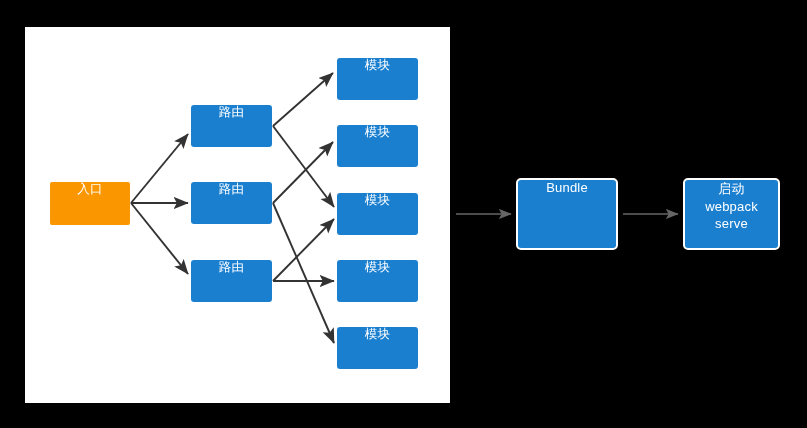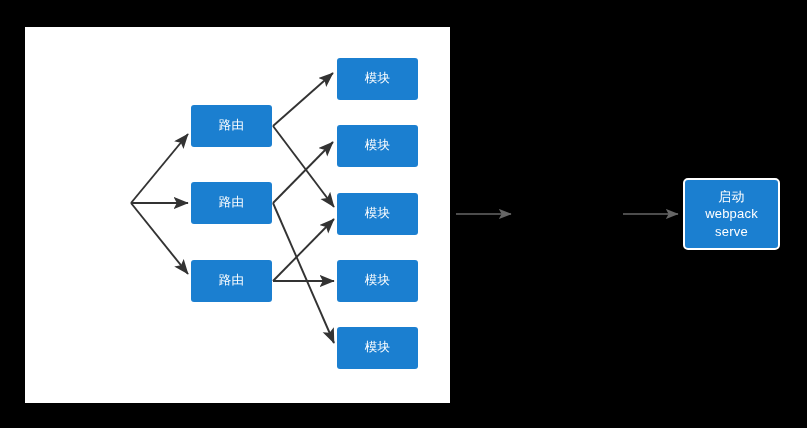--- a/index.html
+++ b/index.html
@@ -30,21 +30,20 @@
     position: absolute;
     left: 0;
     top: 0;
     overflow: visible;
   }
   
   .node {
     position: absolute;
     box-sizing: border-box;
     display: flex;
-    align-items: center;
     justify-content: center;
     text-align: center;
     color: #ffffff;
     background: #1b7fd0;
     border-radius: 3px;
     font-size: 12.5px;
     line-height: 1.25;
     letter-spacing: 0.2px;
     user-select: none;
   }
@@ -84,20 +83,23 @@
         <line x1="248" y1="99" x2="309" y2="180"></line>
 
         <line x1="248" y1="176" x2="308" y2="115"></line>
         <line x1="248" y1="176" x2="309" y2="316"></line>
 
         <line x1="248" y1="254" x2="309" y2="192"></line>
         <line x1="248" y1="254" x2="309" y2="254"></line>
       </g>
     </svg>
 
+    <div class="node entry" style="left:25px; top:155px; width:80px; height:43px;">
+      <span>入口</span>
+    </div>
 
     <div class="node" style="left:166px; top:78px; width:81px; height:42px;">
       <span>路由</span>
     </div>
     <div class="node" style="left:166px; top:155px; width:81px; height:42px;">
       <span>路由</span>
     </div>
     <div class="node" style="left:166px; top:233px; width:81px; height:42px;">
       <span>路由</span>
     </div>
@@ -124,20 +126,23 @@
       <marker id="ah-gray" markerWidth="9" markerHeight="9" refX="7.6" refY="3.2" orient="auto" markerUnits="strokeWidth">
         <path d="M0,0 L8,3.2 L0,6.4 L1.7,3.2 z" fill="#666666"></path>
       </marker>
     </defs>
     <g stroke="#666666" stroke-width="1.6" fill="none" marker-end="url(#ah-gray)">
       <line x1="456" y1="214" x2="511" y2="214"></line>
       <line x1="623" y1="214" x2="678" y2="214"></line>
     </g>
   </svg>
 
+  <div class="node outer" style="left:516px; top:178px; width:102px; height:72px;">
+    <span>Bundle</span>
+  </div>
 
   <div class="node outer multiline" style="left:683px; top:178px; width:97px; height:72px;">
     <span>
       <span>启动</span><br>
       <span>webpack</span><br>
       <span>serve</span>
     </span>
   </div>
 
 </div>

